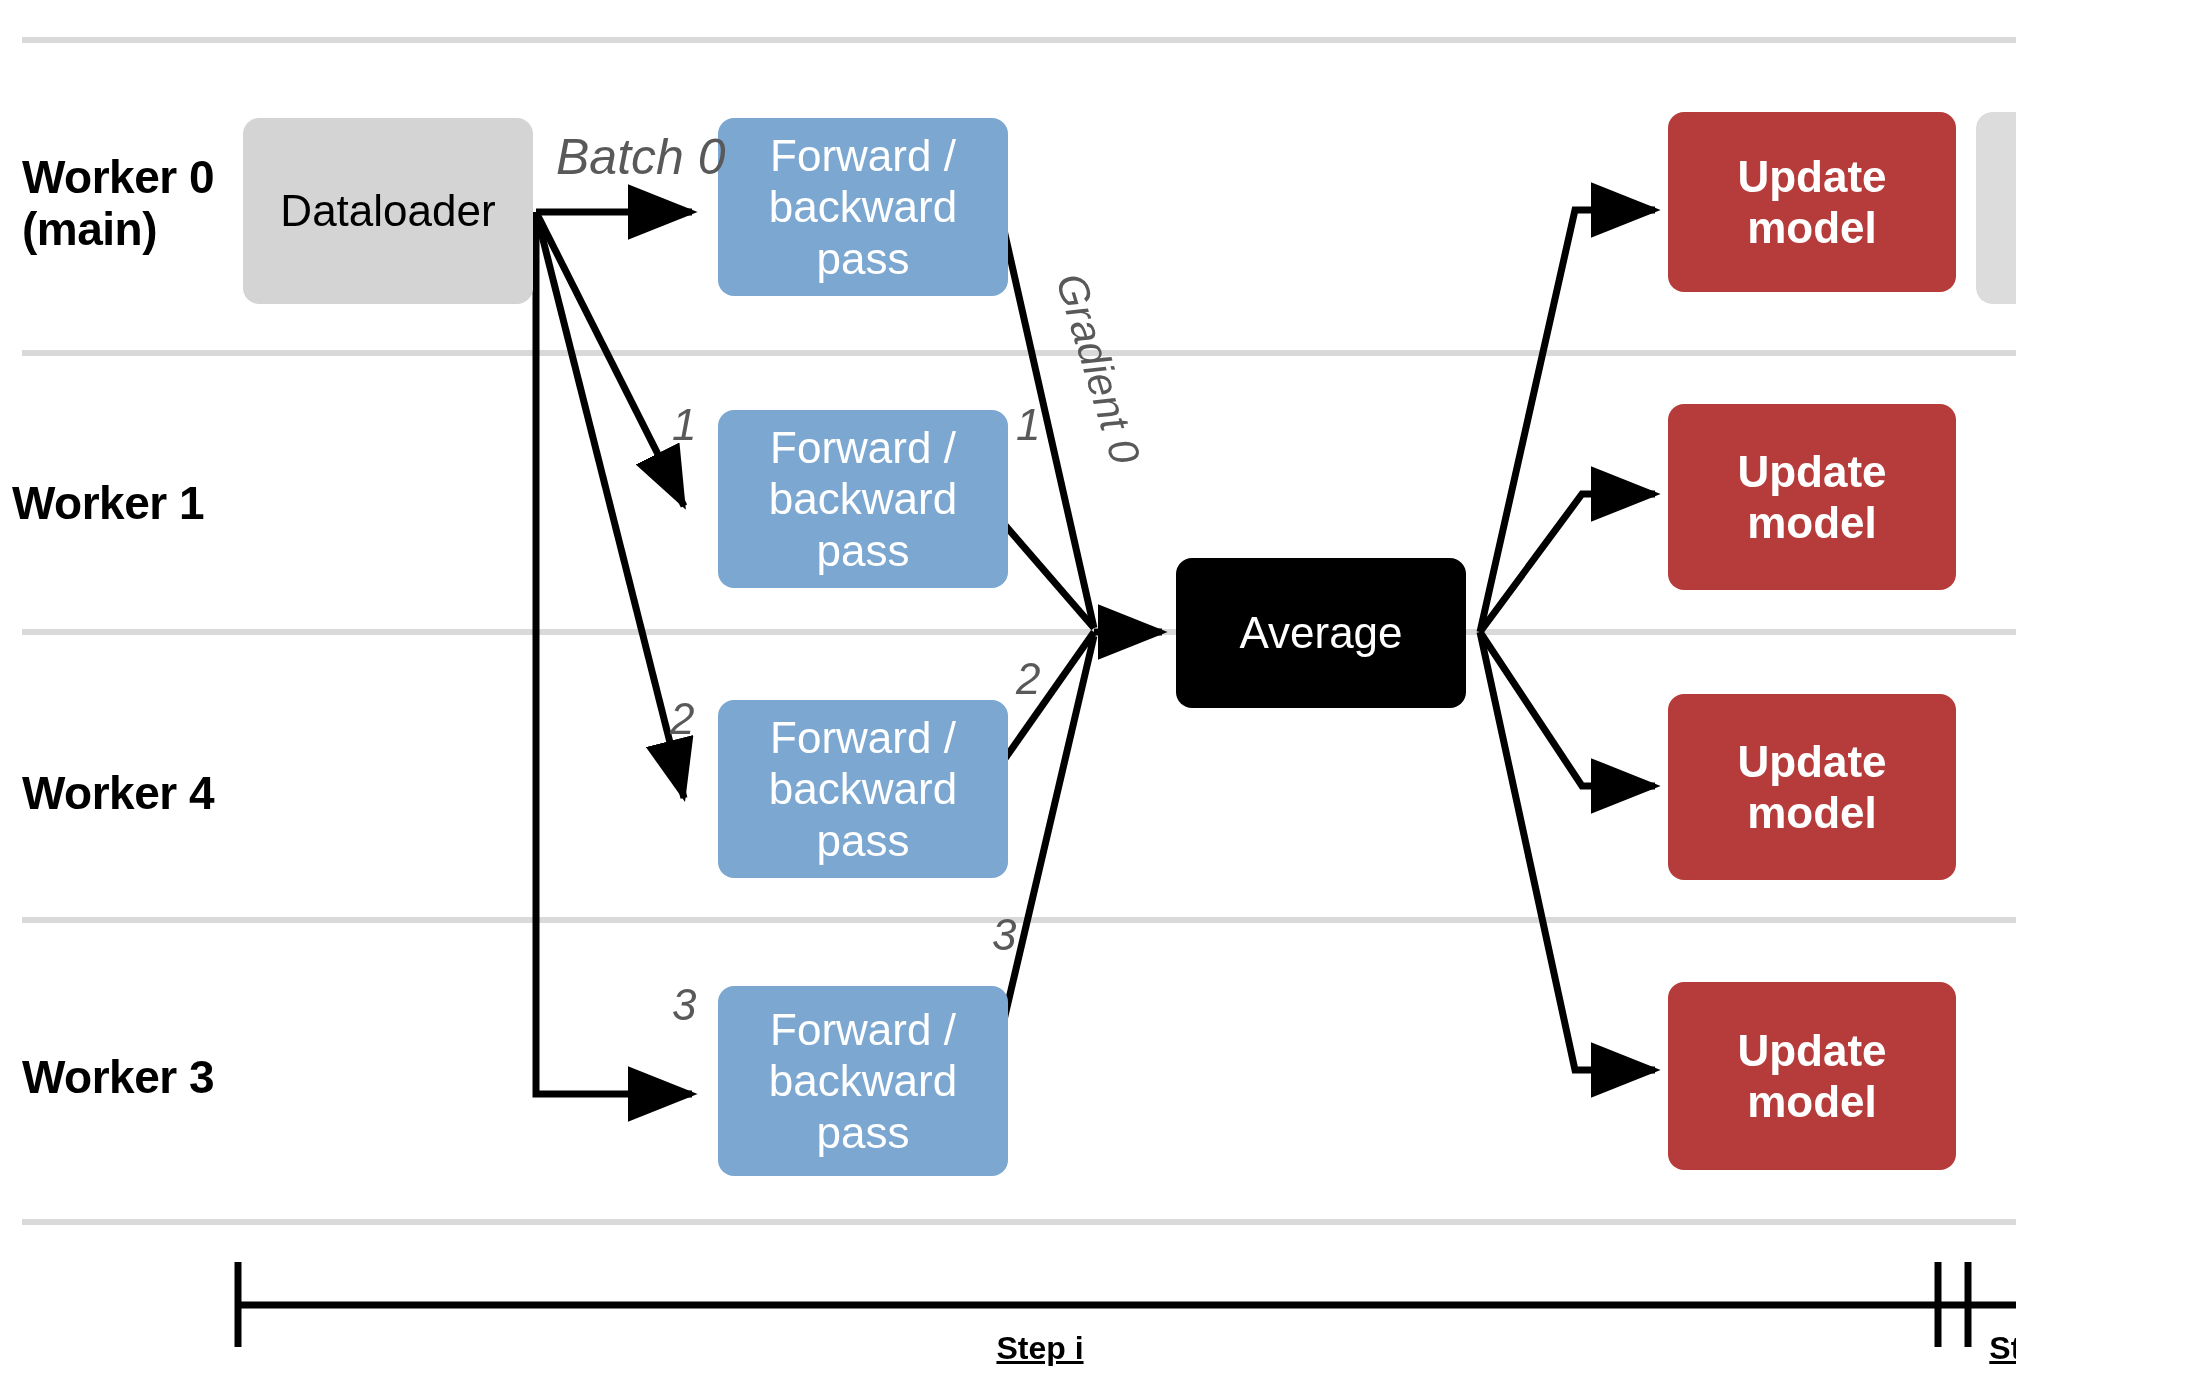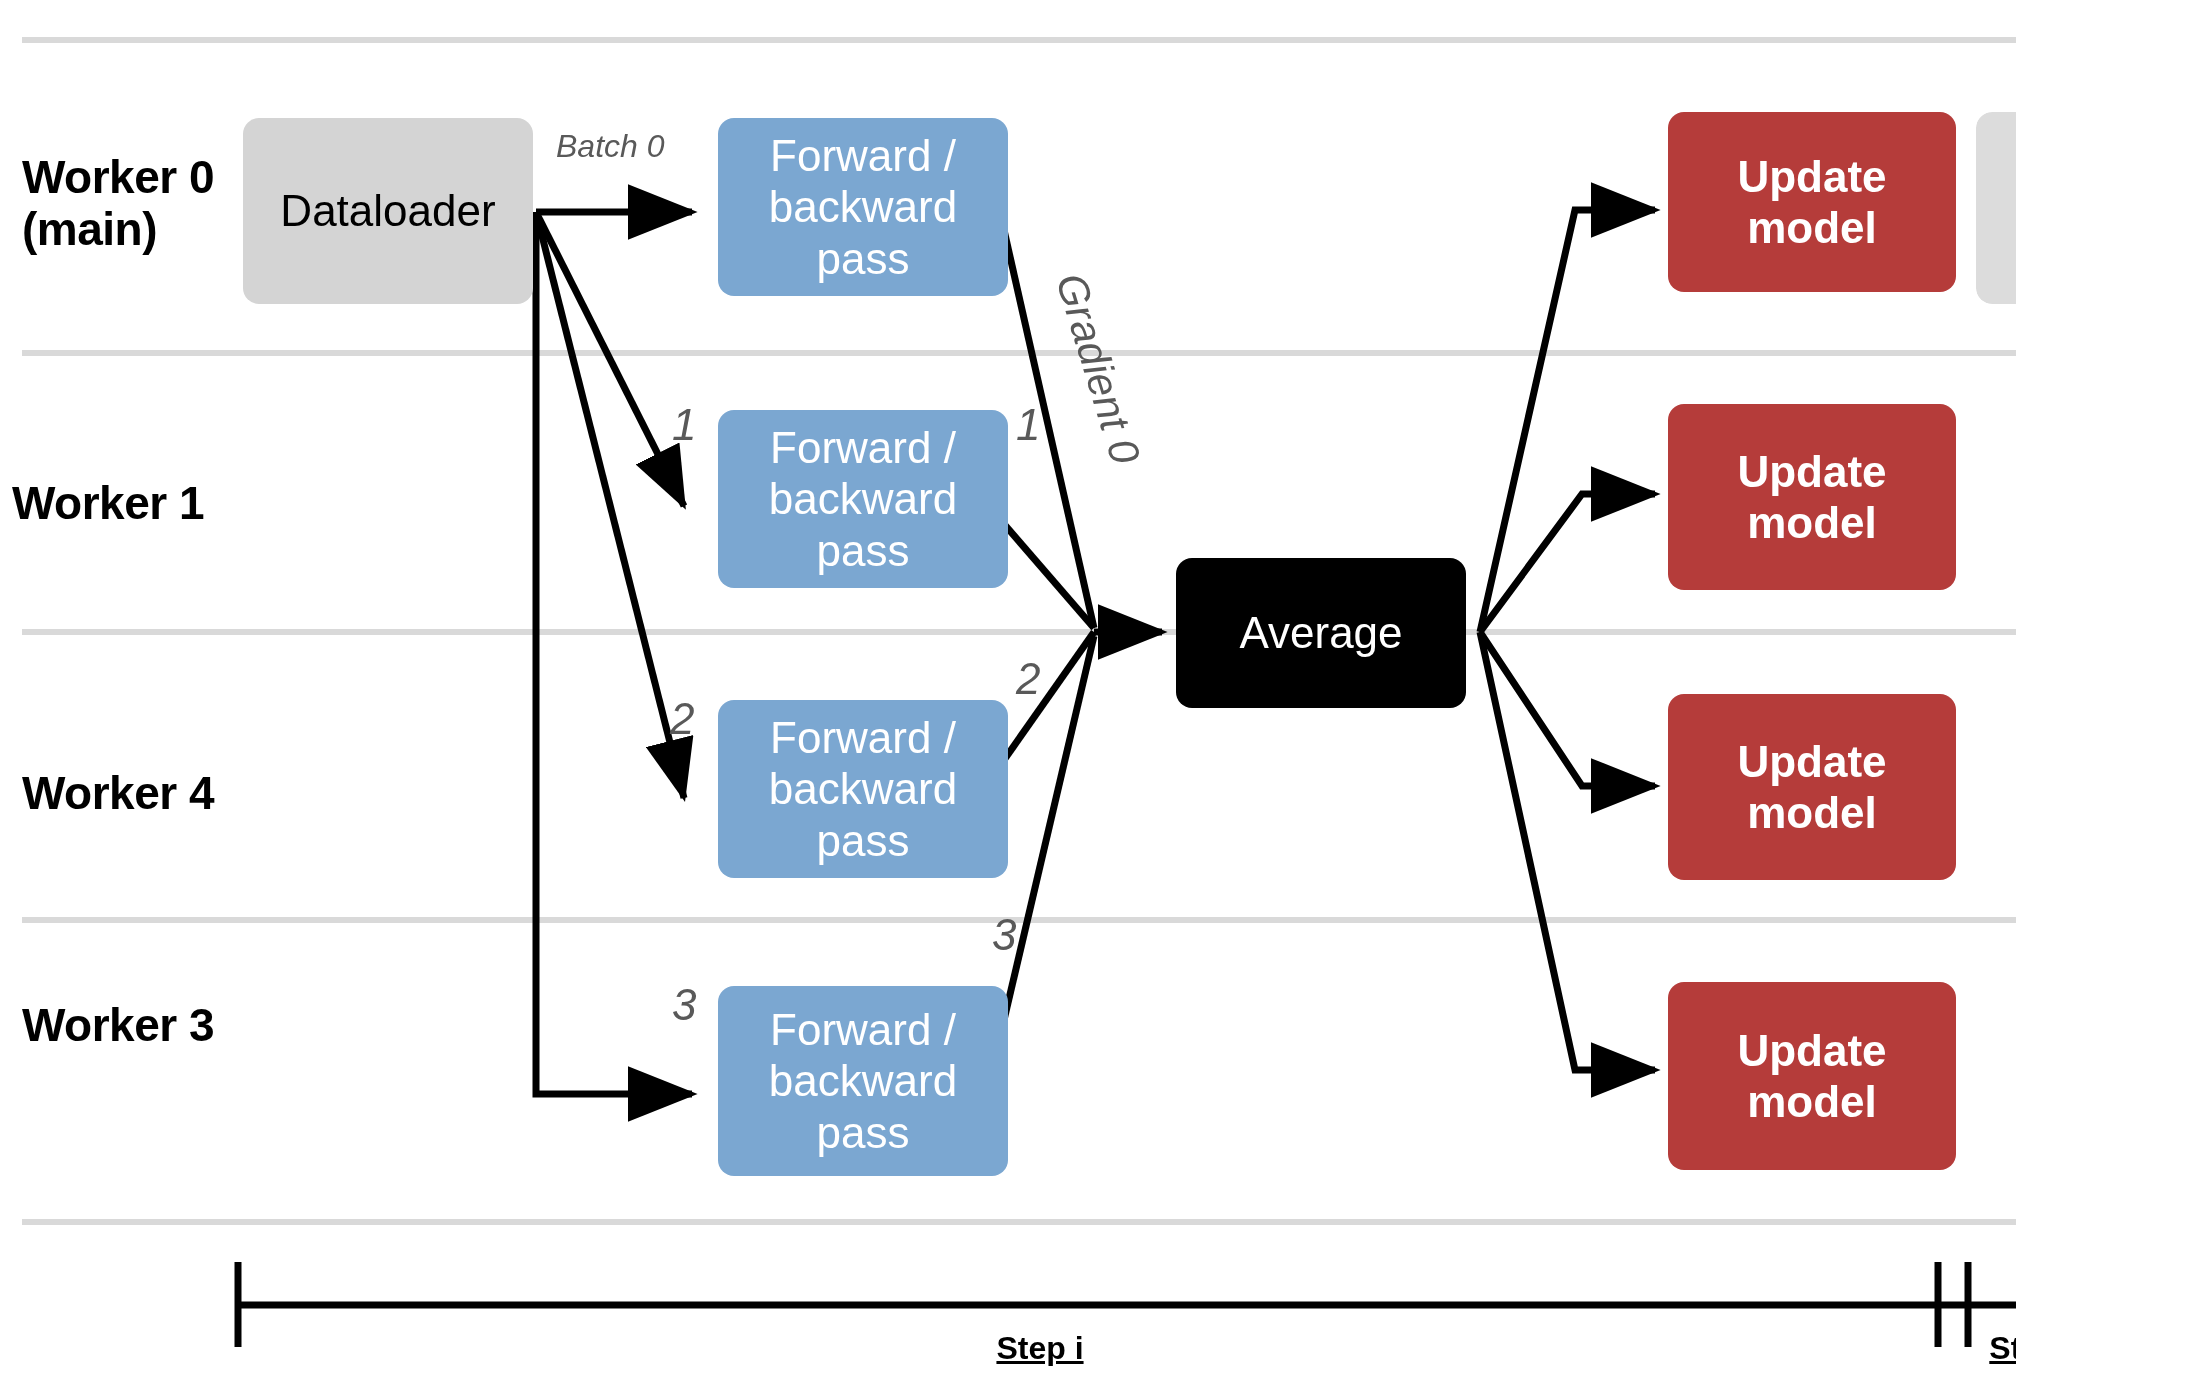--- a/index.html
+++ b/index.html
@@ -80,21 +80,21 @@
     color: #000000;
     font-size: 44px;
     display: flex;
     align-items: center;
     justify-content: center;
     -webkit-mask-image: linear-gradient(to right, rgba(0,0,0,1) 0%, rgba(0,0,0,1) 28%, rgba(0,0,0,0) 96%);
     mask-image: linear-gradient(to right, rgba(0,0,0,1) 0%, rgba(0,0,0,1) 28%, rgba(0,0,0,0) 96%);
   }
   .edge-label {
     position: absolute;
-    font-size: 32px;
+    font-size: 50px;
     font-style: italic;
     color: #595959;
     white-space: nowrap;
   }
   .edge-label.small {
     font-size: 44px;
   }
   .rot-label {
     position: absolute;
     font-size: 42px;
@@ -166,21 +166,21 @@
       <line x1="1938" y1="1262" x2="1938" y2="1347" stroke-width="7"></line>
       <line x1="1968" y1="1262" x2="1968" y2="1347" stroke-width="7"></line>
       <path d="M238,1305 L2150,1305" stroke-width="7" marker-end="url(#ah)"></path>
     </g>
   </svg>
 
   <div class="worker-label" style="left:22px; top:152px;">Worker 0
 (main)</div>
   <div class="worker-label" style="left:4px; top:478px;margin-left:8px;">Worker 1</div>
   <div class="worker-label" style="left:22px; top:768px;">Worker 4</div>
-  <div class="worker-label" style="left:22px; top:1000px;">Worker 3</div>
+  <div class="worker-label" style="left:22px; top:1052px;">Worker 3</div>
 
   <div class="node node-dataloader" style="left:243px; top:118px; width:290px; height:186px;">Dataloader</div>
 
   <div class="node-faded-wrap" style="left:1976px; top:112px; width:228px; height:192px;">
     <div class="node-faded" style="height:192px;">Dataloader</div>
   </div>
 
   <div class="node node-fwbw" style="left:718px; top:118px; width:290px; height:178px;">Forward /
 backward pass</div>
   <div class="node node-fwbw" style="left:718px; top:410px; width:290px; height:178px;">Forward /

